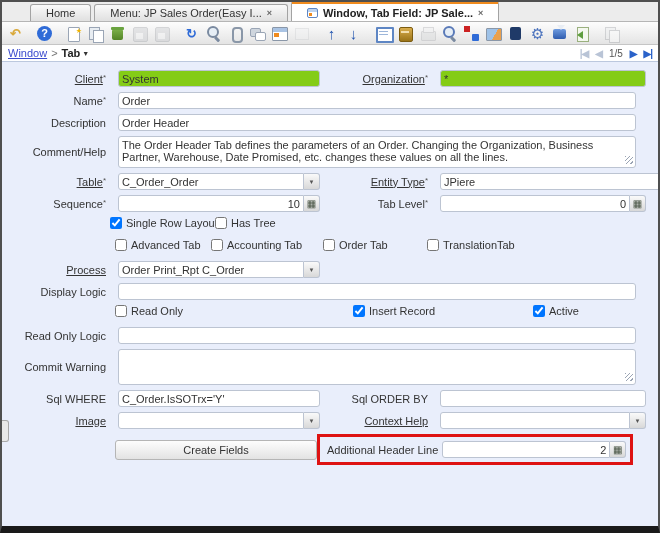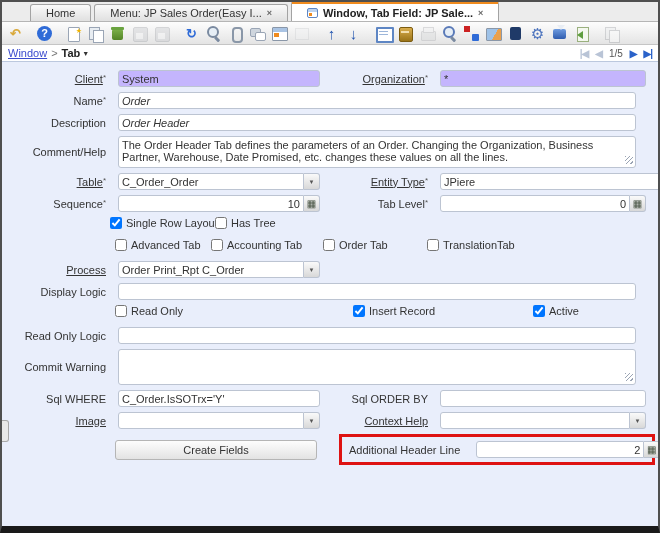--- a/index.html
+++ b/index.html
@@ -67,41 +67,41 @@
   .npos{color:#555;}
   
   .frm{position:relative;padding:8px 0 0 3px;border-top:1px solid #bcc8de;height:466px;}
   .row{display:flex;align-items:center;height:17px;margin-bottom:5px;gap:8px;}
   .tarow{height:auto;align-items:center;}
   .lbl{display:inline-block;width:105px;text-align:right;padding-right:4px;font-size:11px;color:#333;flex:none;white-space:nowrap;}
   .rlbl{width:104px;}
   .zoom{text-decoration:underline;cursor:pointer;}
   .req{font-size:8px;color:#555;vertical-align:top;}
   .fld{height:17px;border:1px solid #bcc4d2;border-radius:3px;font:11px "Liberation Sans",sans-serif;color:#333;padding:0 3px;background:#fff;}
-  .ro{background:#c4b5fd;}
+  .ro{background:#84cc16;}
   .half{width:202px;}
   .rhalf{width:206px;}
-  .full{width:518px;font-style:italic;}
+  .full{width:518px;}
   .dd{display:flex;flex:none;}
   .dd .fld{border-radius:3px 0 0 3px;}
   .dd-btn,.calc-btn{width:16px;height:17px;border:1px solid #bcc4d2;border-left:none;border-radius:0 3px 3px 0;
       background:linear-gradient(#fafafa,#d8d8d8);font-size:6px;color:#555;padding:0;text-align:center;cursor:pointer;line-height:14px;}
   .calc-btn{font-size:10px;color:#44503f;}
   .num{text-align:right;}
   .ta{width:518px;font:11px "Liberation Sans",sans-serif;color:#333;border:1px solid #bcc4d2;border-radius:3px;padding:2px 3px;resize:none;background:#fff;}
   .ta-wrap{position:relative;display:flex;}
   .ta-wrap::after{content:"";position:absolute;right:3px;bottom:4px;width:8px;height:8px;
       background:repeating-linear-gradient(135deg,#9aa4b4 0 1px,transparent 1px 3px);pointer-events:none;}
   .cbrow{position:relative;height:17px;margin-bottom:5px;}
   .cbi{position:absolute;top:0;display:flex;align-items:center;font-size:11px;color:#333;white-space:nowrap;}
   .cbi input{width:12px;height:12px;margin:0 4px 0 0;}
   .btm{display:flex;align-items:center;margin-top:1px;}
   .create{margin-left:110px;width:202px;height:20px;font:11px "Liberation Sans",sans-serif;color:#333;
       background:linear-gradient(#fdfdfd,#e3e3e3);border:1px solid #b5b5b5;border-radius:3px;cursor:pointer;}
-  .redbox{margin-left:22px;width:316px;border:3px solid #de1212;padding:4px 7px;display:flex;align-items:center;gap:12px;}
+  .redbox{width:316px;border:3px solid #de1212;padding:4px 7px;display:flex;align-items:center;}
   .redbox .lbl{width:auto;flex:1;}
   .handle{position:absolute;left:0;top:358px;width:7px;height:22px;background:#e8e8e8;border:1px solid #a8a8a8;border-left:none;border-radius:0 3px 3px 0;cursor:pointer;}
 </style>
 </head>
 <body>
 
 <div class="win">
 
   <div class="tabbar">
     <div class="tab">

